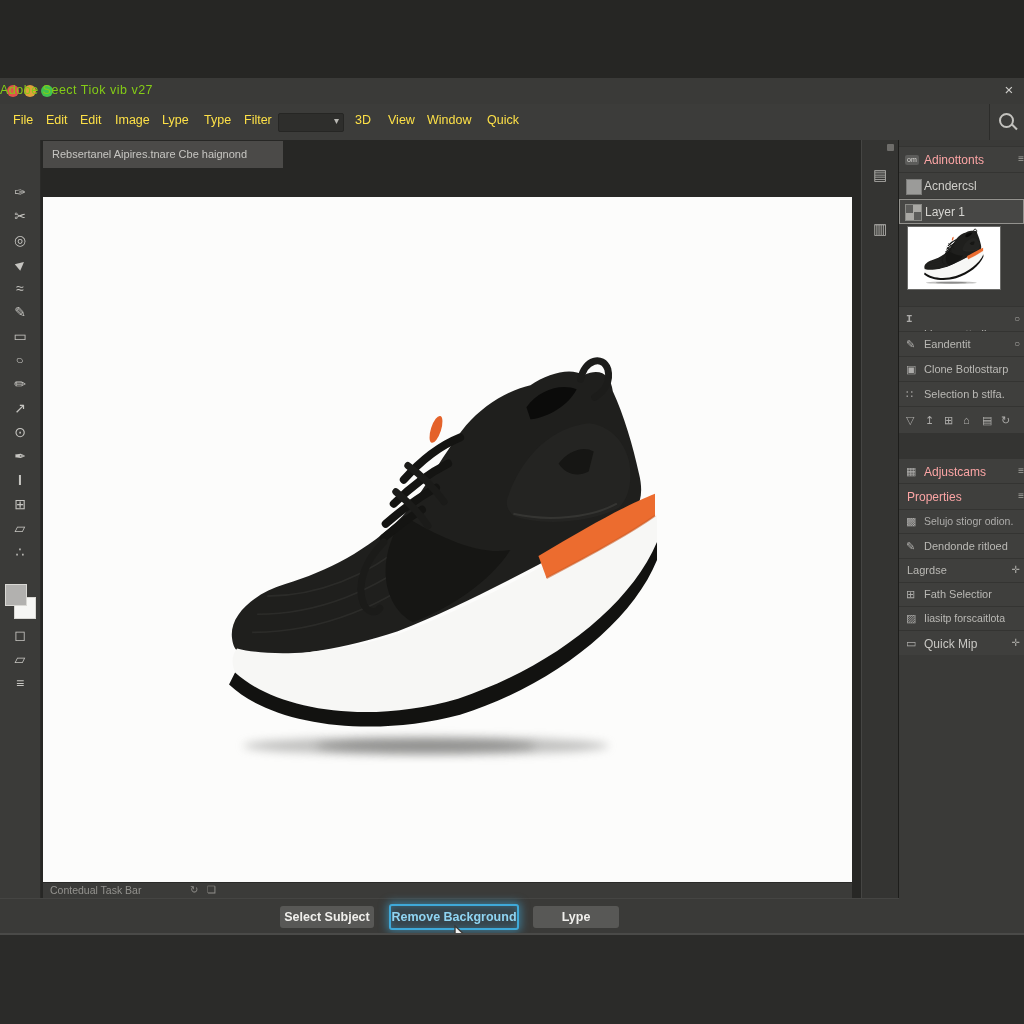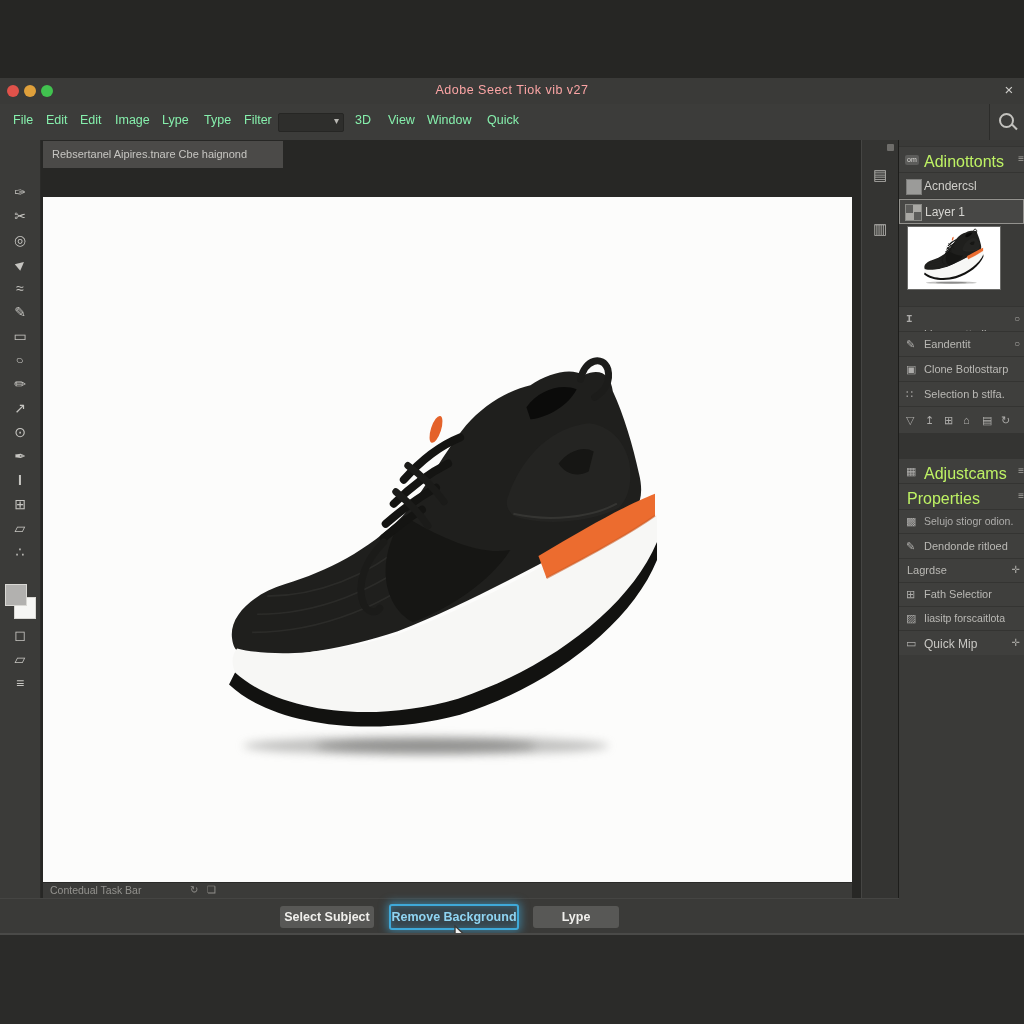--- a/index.html
+++ b/index.html
@@ -5,25 +5,25 @@
   html,body{margin:0;padding:0}
   body{
     width:1024px;height:1024px;position:relative;overflow:hidden;
     background:#262624;font-family:"Liberation Sans",sans-serif;
     -webkit-font-smoothing:antialiased;color:#c8c7c3;
   }
   .abs{position:absolute}
   
   .titlebar{left:0;top:78px;width:1024px;height:26px;background:#3a3a38;border-bottom:1px solid #2d2d2b}
   .light{width:12px;height:12px;border-radius:50%;top:7px}
-  .win-title{left:0;right:0;top:5px;text-align:center;font-size:12.5px;color:#fca5a5;letter-spacing:.5px}
+  .win-title{left:0;right:0;top:5px;font-size:12.5px;color:#84cc16;letter-spacing:.5px}
   .win-close{right:6px;top:3px;font-size:15px;color:#cfcecb;width:18px;text-align:center;cursor:default}
   
   .menubar{left:0;top:104px;width:1024px;height:36px;background:#3c3c3a;border-bottom:1px solid #2a2a28}
-  .menu-item{top:9px;font-size:12.5px;color:#86efac}
+  .menu-item{top:9px;font-size:12.5px;color:#fde047}
   .menu-dd{left:278px;top:9px;width:64px;height:17px;background:#2e2e2c;border:1px solid #262624;border-radius:2px}
   .menu-dd .arr{position:absolute;right:4px;top:1px;font-size:10px;color:#b9b8b4}
   .searchbox{left:989px;top:104px;width:35px;height:36px;border-left:1px solid #2c2c2a}
   .mag{position:absolute;left:9px;top:9px;width:11px;height:11px;border:2px solid #c3c2be;border-radius:50%}
   .mag::after{content:"";position:absolute;left:10px;top:11px;width:7px;height:2px;background:#c3c2be;transform:rotate(45deg)}
   
   .toolbar{left:0;top:140px;width:40px;height:758px;background:#3b3b39;border-right:1px solid #2b2b29}
   .tool-icon{left:0;width:40px;text-align:center;font-size:14px;color:#c6c5c1;line-height:1}
   .swatch{border:1px solid #d9d8d4}
   
@@ -42,21 +42,21 @@
     box-shadow:0 0 9px 2px rgba(63,169,217,.55), inset 0 0 6px rgba(63,169,217,.35)}
   
   .dockstrip{left:861px;top:140px;width:36px;height:758px;background:#343432;border-left:1px solid #454543;border-right:2px solid #1d1d1b}
   .dock-ic{left:0;width:36px;text-align:center;font-size:15px;color:#b7b6b2}
   
   .rightpanel{left:899px;top:140px;width:125px;height:793px;background:#3a3a38}
   .prow{left:0;width:125px;background:#3f3f3d;border-top:1px solid #343432;box-sizing:border-box}
   .prow .ic{position:absolute;left:7px;font-size:11px;color:#adacaa}
   .prow .lb{position:absolute;left:25px;font-size:11px;color:#bab9b5;white-space:nowrap}
   .prow .rt{position:absolute;right:4px;font-size:10px;color:#a5a4a0}
-  .phead .lb{font-size:16px;color:#bef264}
+  .phead .lb{font-size:12px;color:#fca5a5}
   .checker{width:15px;height:15px;border:1px solid #8a8a86;
     background:conic-gradient(#a9a8a4 25%, #5c5c5a 0 50%, #a9a8a4 0 75%, #5c5c5a 0)}
   .gapband{left:0;width:125px;background:#343432}
   .cursor{pointer-events:none}
 </style>
 </head>
 <body>
 
 <div class="abs" style="left:0;top:0;width:1024px;height:1024px;background:#2b2b29"></div>
 <div class="abs" style="left:0;top:0;width:1024px;height:78px;background:#262624"></div>

